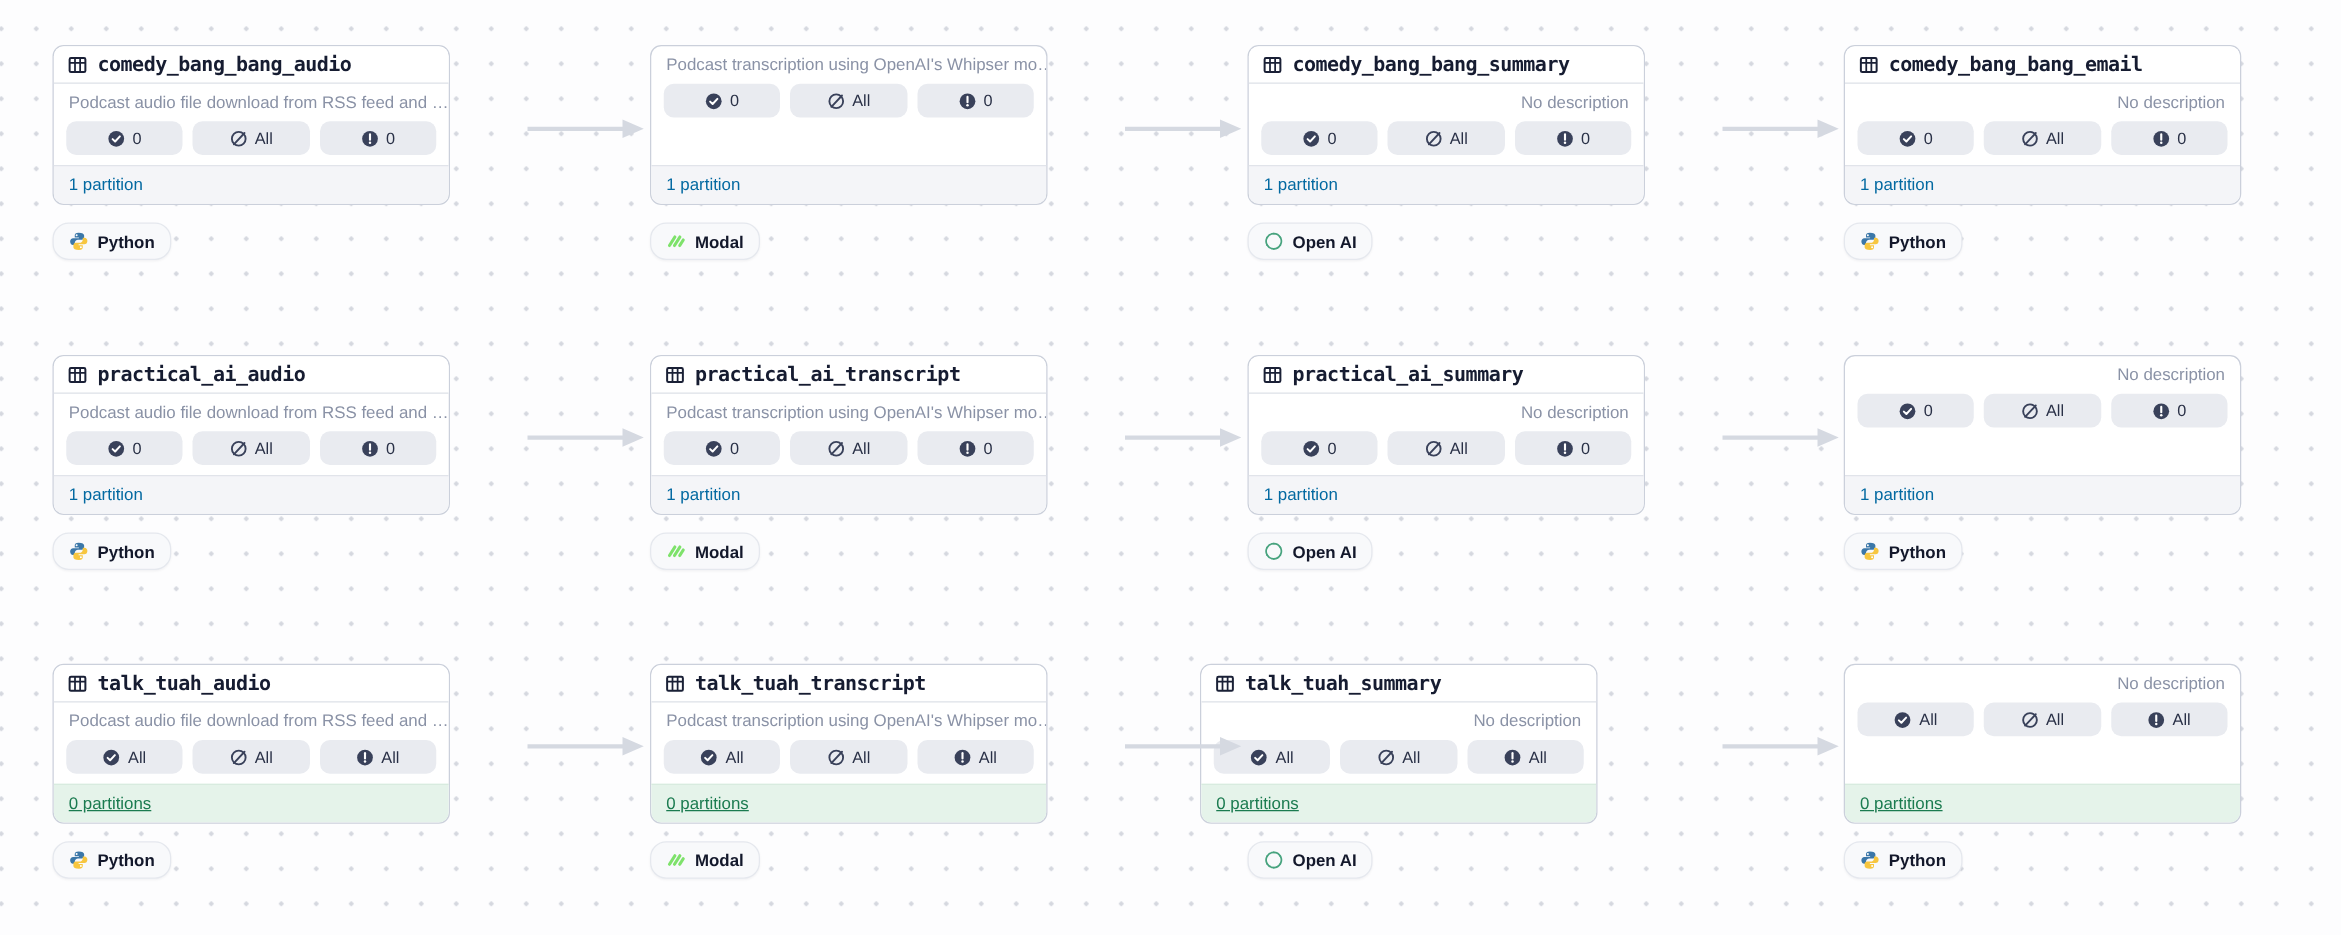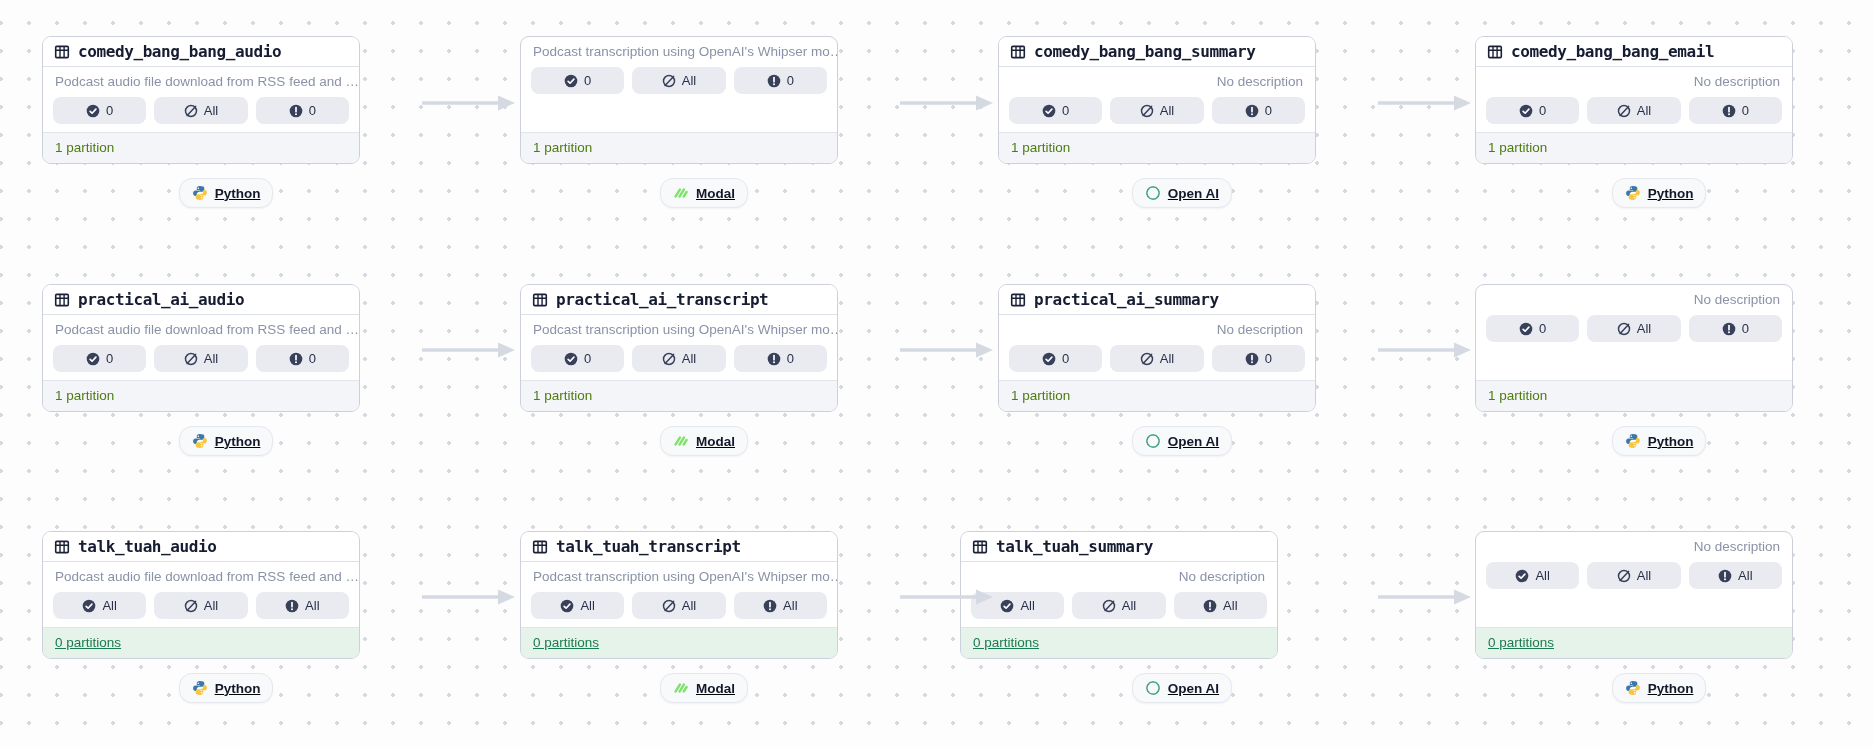--- a/index.html
+++ b/index.html
@@ -10,23 +10,23 @@
     border-radius:9px;box-sizing:border-box;display:flex;flex-direction:column;overflow:hidden;}
   .card-header{display:flex;align-items:center;gap:8px;height:29px;padding:0 11px;
     border-bottom:1px solid #DDE1E8;flex:none;background:#FFFFFF;}
   .title{font-family:"DejaVu Sans Mono",monospace;font-size:16px;font-weight:600;color:#161C31;
     letter-spacing:-0.4px;white-space:nowrap;}
   .desc{padding:7px 12px 0;font-size:13.5px;color:#8A92A6;white-space:nowrap;overflow:hidden;text-align:right;}
   .badges{display:flex;gap:8px;padding:8px 10px 0;}
   .badge{flex:1;height:27px;background:#E9EBF0;border-radius:8px;display:flex;align-items:center;
     justify-content:center;gap:6px;font-size:13px;font-weight:500;color:#2A3147;cursor:default;}
   .footer{margin-top:auto;height:30px;line-height:29px;padding:0 12px;background:#F4F5F8;
-    border-top:1px solid #E1E4EA;font-size:13.5px;color:#4d7c0f;}
+    border-top:1px solid #E1E4EA;font-size:13.5px;color:#0369a1;}
   .footer.green{background:#E5F3EA;border-top-color:#D8EBDF;color:#1B7B50;text-decoration:underline;}
-  .tagrow{position:absolute;width:368px;display:flex;justify-content:center;text-decoration:underline;}
+  .tagrow{position:absolute;width:368px;display:flex;justify-content:flex-start;}
   .tag{height:28px;background:#F8F9FB;border:1px solid #E5E8EE;border-radius:13px;display:flex;
     align-items:center;gap:7px;padding:0 12px;font-size:13.5px;font-weight:700;color:#13182B;
     box-shadow:0 1px 2px rgba(20,25,45,.05);}
   .arrow{position:absolute;width:96px;height:20px;}
   .ic{display:block;flex:none;}
   svg.defs{position:absolute;width:0;height:0;}
 </style>
 </head>
 <body>
 

